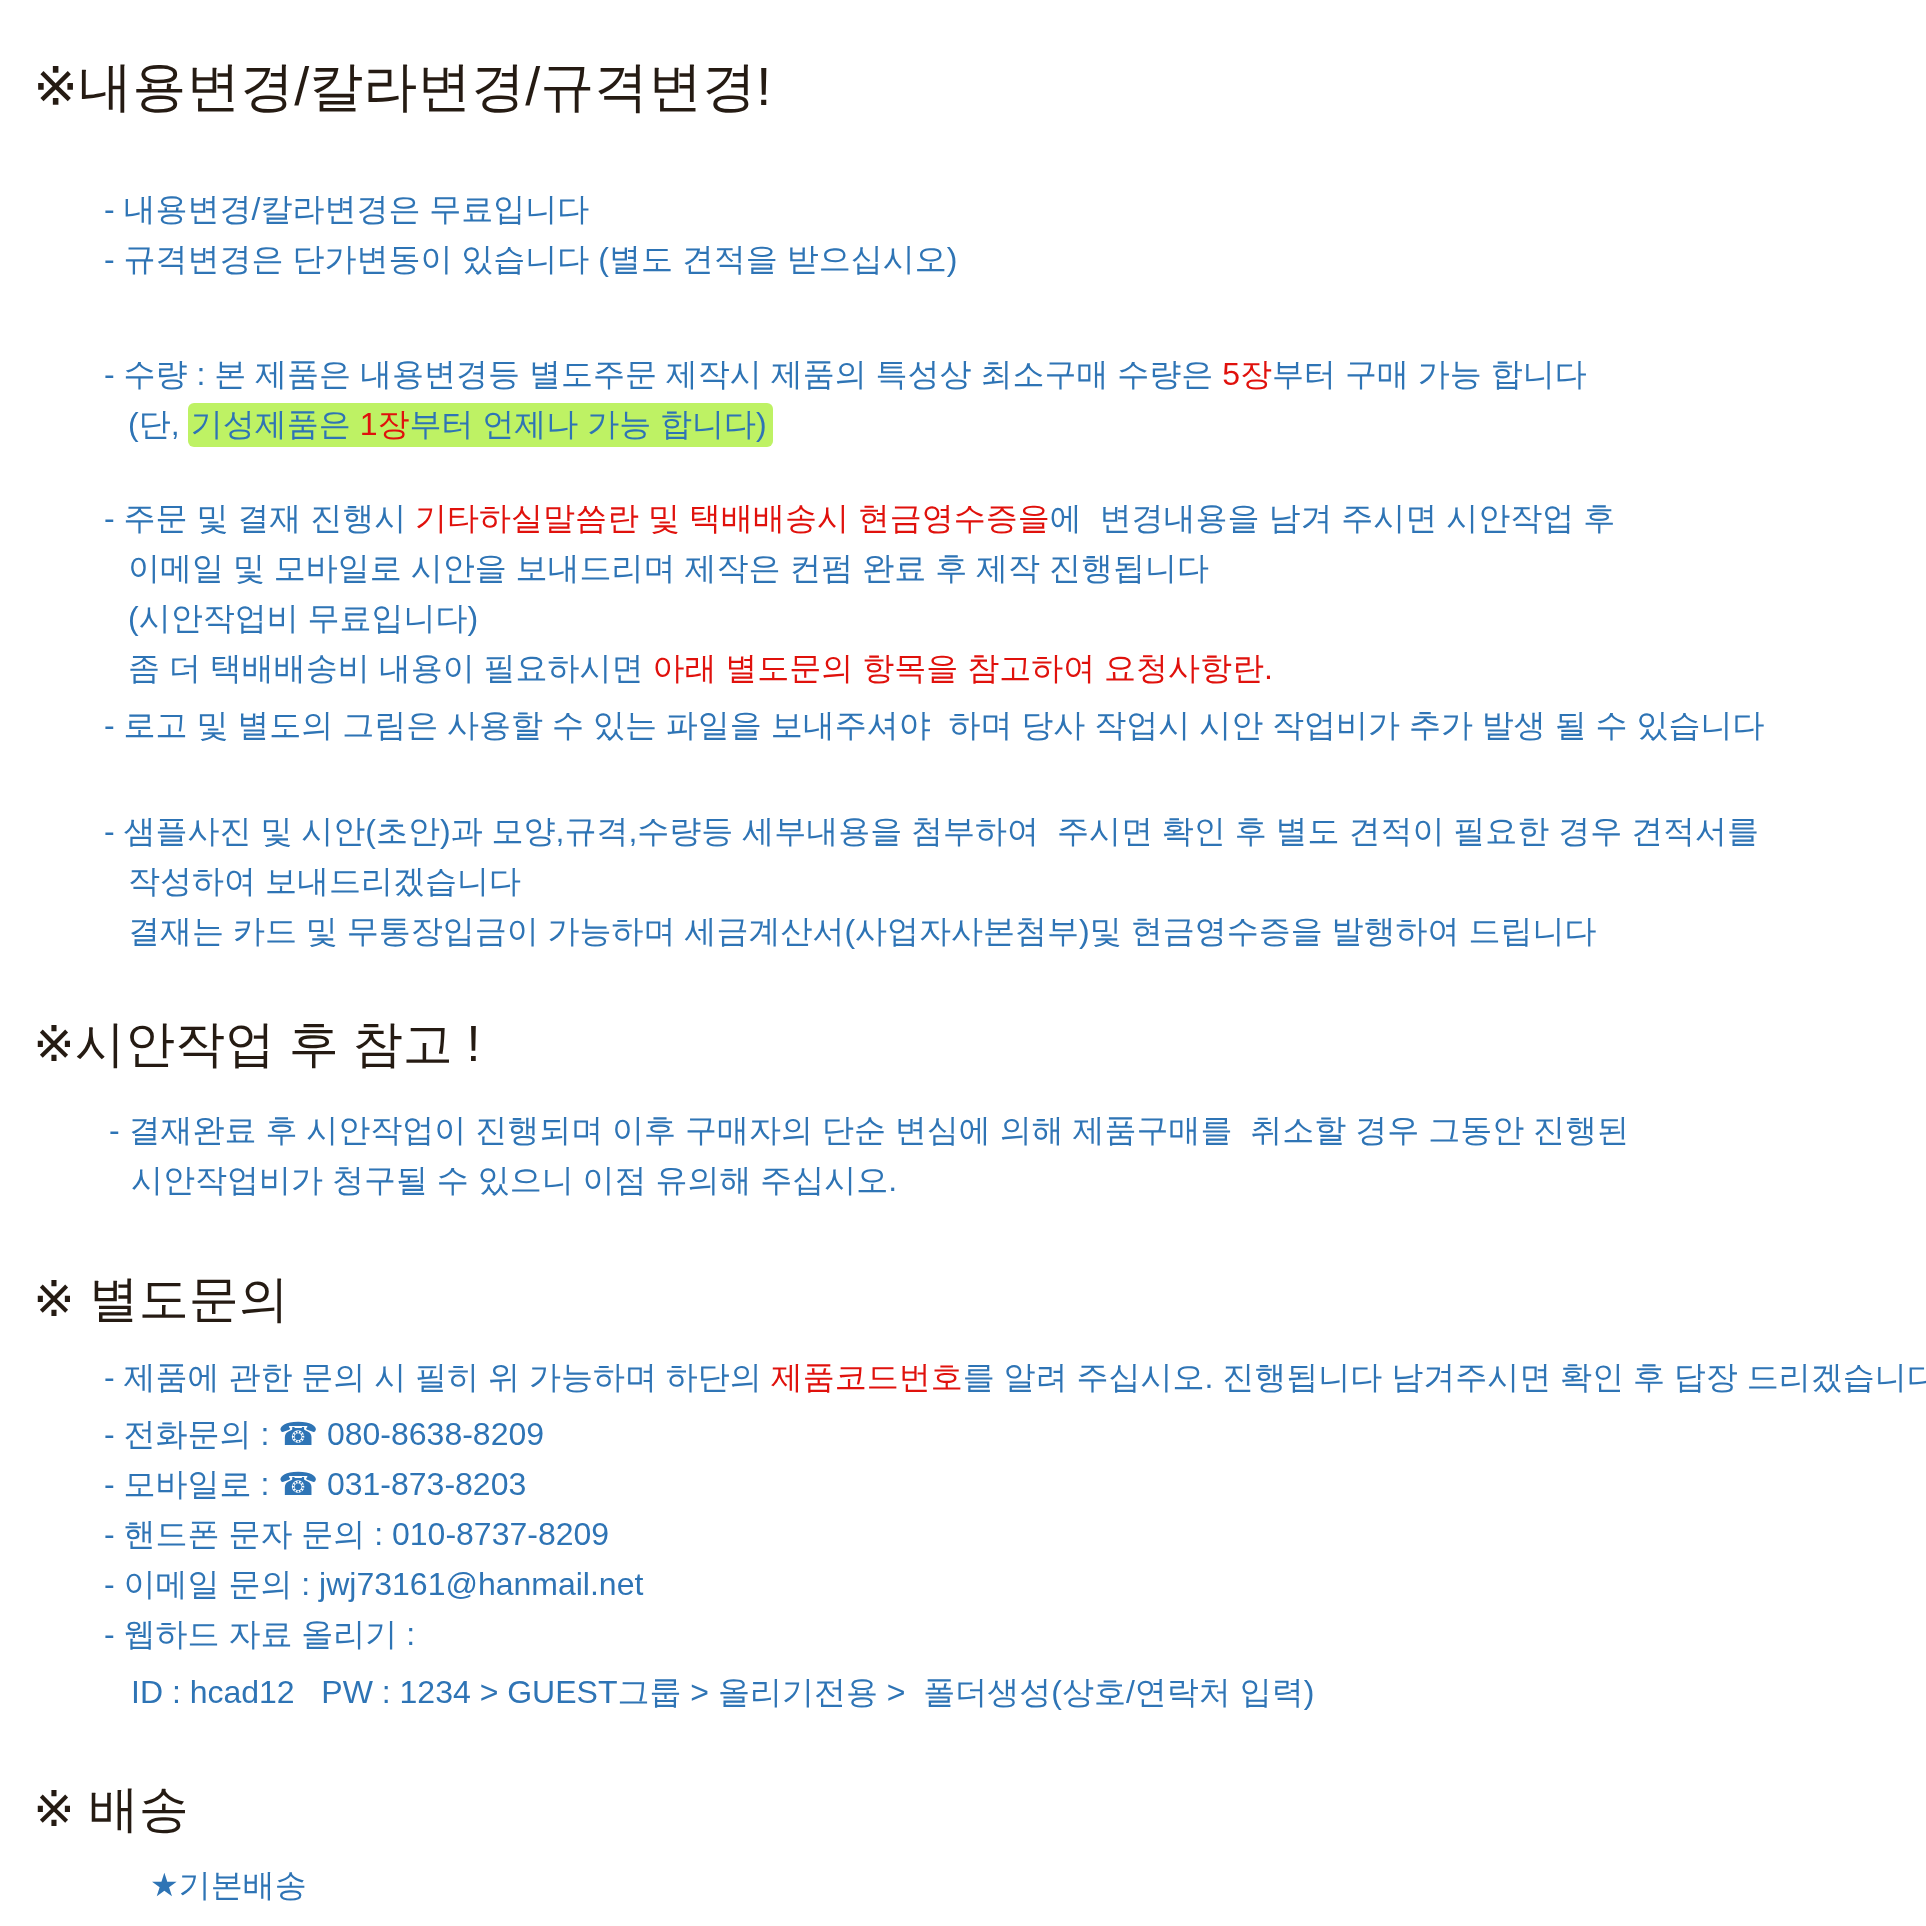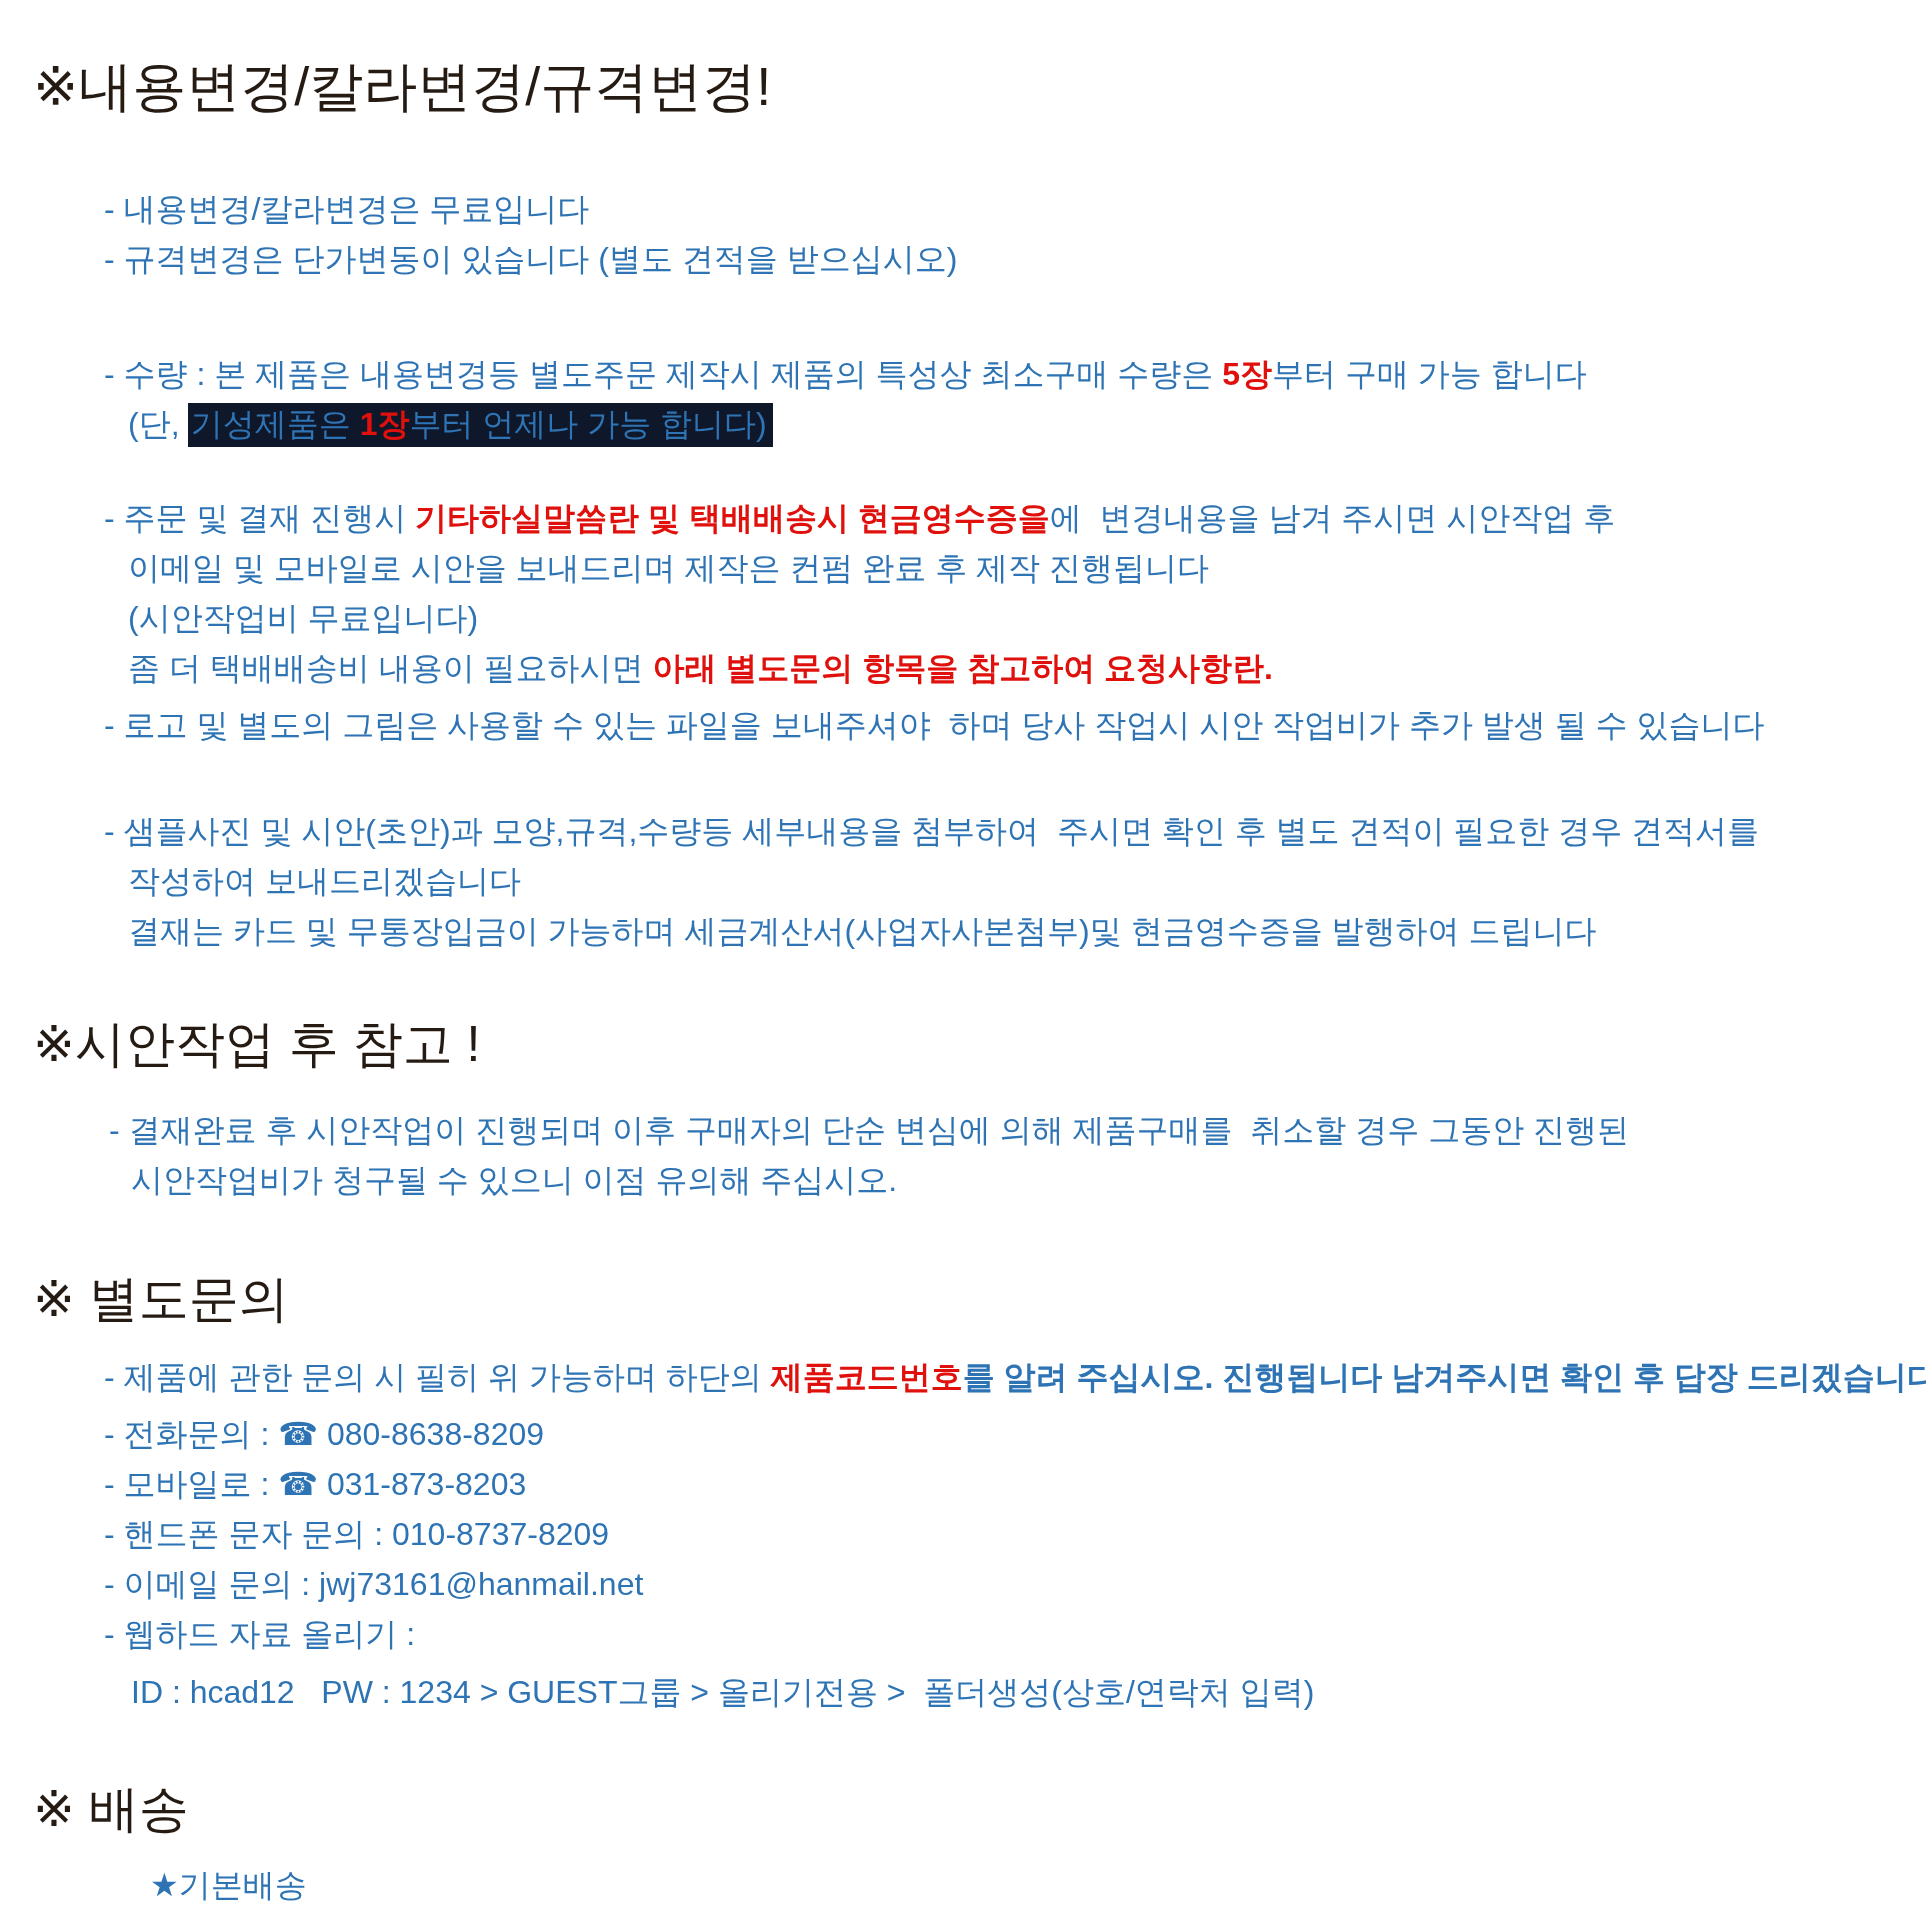--- a/index.html
+++ b/index.html
@@ -7,23 +7,23 @@
     width:1982px;height:2640px;background:#ffffff;overflow:hidden;
     font-family:"Liberation Sans","DejaVu Sans",sans-serif;
     padding-top:54px;box-sizing:border-box;
   }
   .t1{font-size:54px;line-height:1.2;font-weight:400;color:#251b13;margin:0 0 0 33px;}
   .t2{font-size:50px;line-height:1.2;font-weight:400;color:#251b13;margin:0 0 0 33px;}
   .line{
     font-size:32px;line-height:50px;color:#2e74b5;margin:0;
     white-space:pre-wrap;
   }
-  .b{font-weight:700;}
+  .b{font-weight:400;}
   .red{color:#e0110c;}
-  .hl{background:#0f172a;padding:3.1px 6.2px 5.4px 2.3px;}
+  .hl{background:#bef264;padding:3.1px 6.2px 5.4px 2.3px;border-radius:6px;}
   
   .ind-b{margin-left:104px;}   
   .ind-c{margin-left:128px;}   
   .ind-d{margin-left:109px;}   
   .ind-e{margin-left:131px;}   
   .ind-s1{margin-left:150px;}  
   .ind-s2{margin-left:160px;}  
   
   .mt-170{margin-top:65px;}
   .mt-145{margin-top:56px;}

